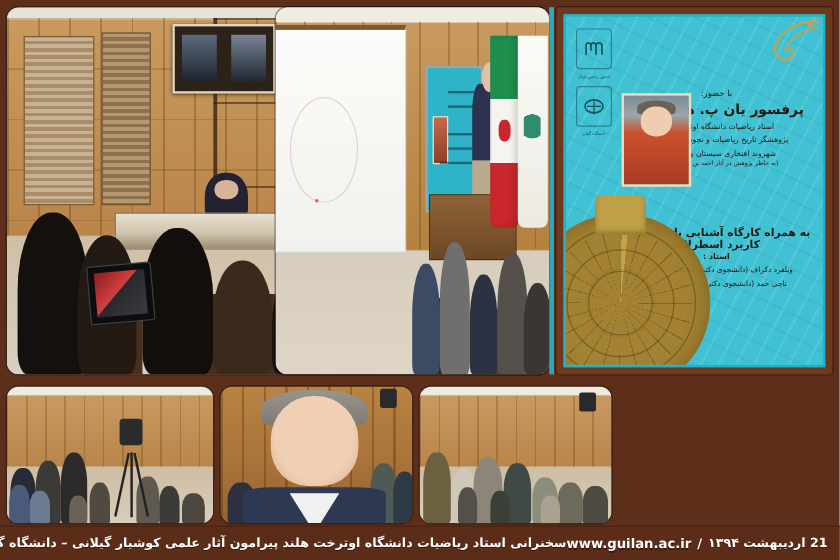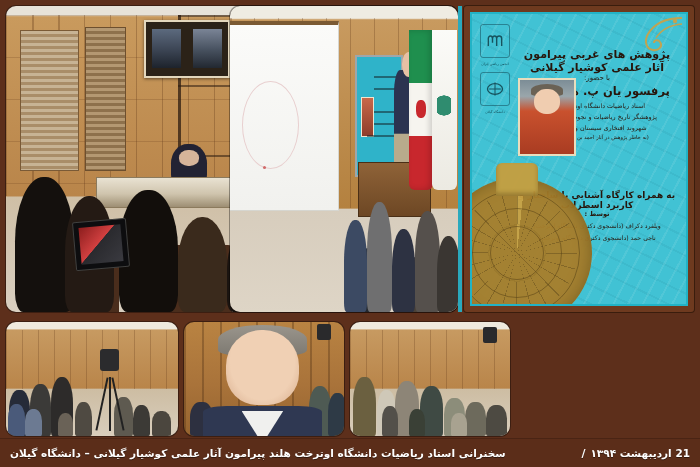--- a/index.html
+++ b/index.html
@@ -515,35 +515,34 @@
         <div class="logo-cap">انجمن ریاضی ایران</div>
         <div class="logo-box" style="margin-top:6px">
           <svg viewBox="0 0 24 24" width="20" height="20">
             <ellipse cx="12" cy="12" rx="9" ry="6.5" fill="none" stroke="#17535e" stroke-width="1.6"></ellipse>
             <path d="M12 4 L12 20 M5 12 L19 12" stroke="#17535e" stroke-width="1.2"></path>
           </svg>
         </div>
         <div class="logo-cap">دانشگاه گیلان</div>
       </div>
 
-      <div class="ptxt t-title">پژوهش های غربی پیرامون آثار علمی کوشیار گیلانی</div>
       <div class="ptxt t-with">با حضور:</div>
       <div class="ptxt t-name">پرفسور یان پ. هوخندایک</div>
       <div class="ptxt t-aff1">استاد ریاضیات دانشگاه اوترخت هلند</div>
       <div class="ptxt t-aff2">پژوهشگر تاریخ ریاضیات و نجوم دوره اسلامی</div>
       <div class="ptxt t-aff3">شهروند افتخاری سیستان و بلوچستان</div>
       <div class="ptxt t-aff4">(به خاطر پژوهش در آثار احمد بن محمد سجزی)</div>
 
       <div class="prof-photo">
         <div class="hair"></div>
         <div class="face"></div>
       </div>
 
       <div class="ptxt t-work">به همراه کارگاه آشنایی با ساختار و کاربرد اسطرلاب</div>
-      <div class="ptxt t-by">توسط :</div>
+      <div class="ptxt t-by">استاد :</div>
       <div class="ptxt t-by1">ویلفرد دکراف (دانشجوی دکتری دانشگاه اوترخت)</div>
       <div class="ptxt t-by2">ناجی حمد (دانشجوی دکتری دانشگاه اوترخت)</div>
 
       <div class="astro">
         <div class="web"></div>
         <div class="ring r1"></div>
         <div class="ring r2"></div>
         <div class="ring r3"></div>
         <div class="throne"></div>
       </div>
@@ -604,19 +603,20 @@
       <div class="crowd" style="left:85%;width:13%;height:27%;background:#4d4a42"></div>
       <div class="crowd" style="left:20%;width:10%;height:26%;background:#53504a"></div>
       <div class="crowd" style="left:37%;width:10%;height:24%;background:#3a4036"></div>
       <div class="crowd" style="left:63%;width:10%;height:20%;background:#a8a290"></div>
       <div class="cu-spk" style="left:46%;top:4%"></div>
     </div>
   </div>
 
   <div id="footer">
     <div class="fline f-site">
+      <span>www.guilan.ac.ir</span>
       <span>/</span>
       <span class="f-date">21 اردیبهشت ۱۳۹۴</span>
     </div>
     <div class="fline f-caption">سخنرانی استاد ریاضیات دانشگاه اوترخت هلند پیرامون آثار علمی کوشیار گیلانی – دانشگاه گیلان</div>
   </div>
 
 </div>
 
 </body></html>

